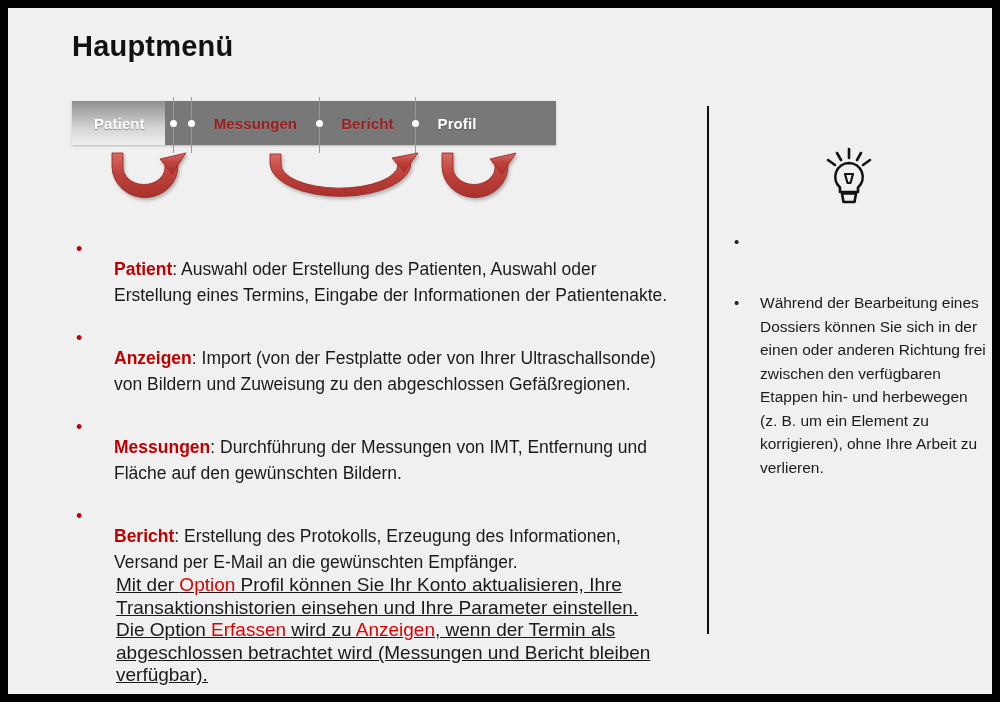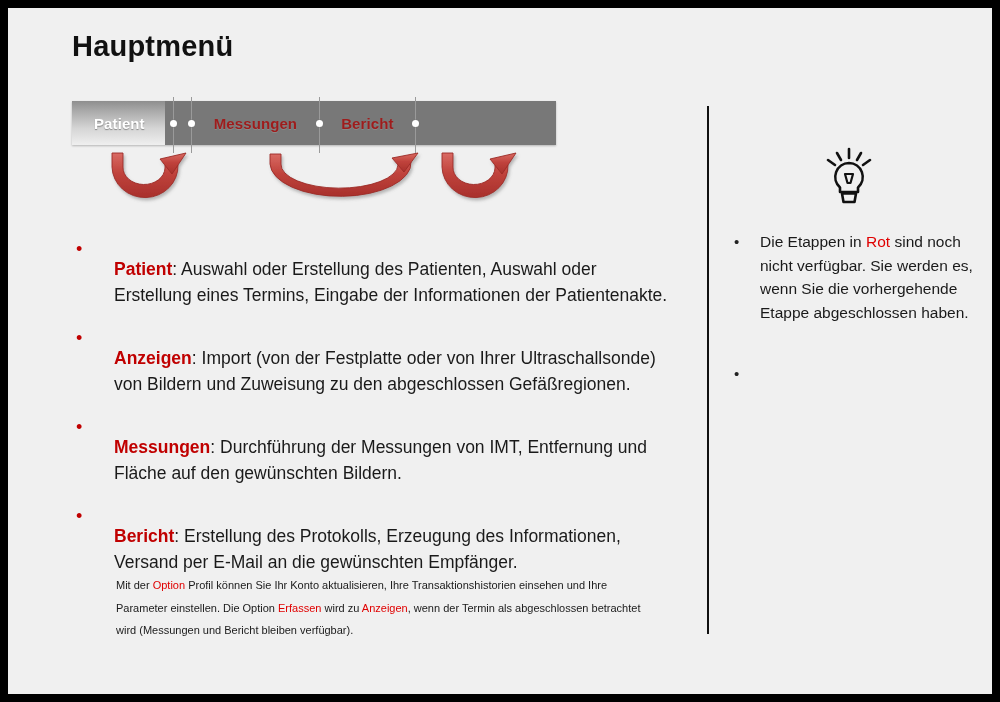--- a/index.html
+++ b/index.html
@@ -144,23 +144,24 @@
     color: #c00000;
     font-weight: bold;
   }
 
   
   .footnote {
     position: absolute;
     left: 108px;
     top: 566px;
     width: 545px;
-    font-size: 11px;
+    font-size: 19px;
     line-height: 22.5px;
     color: #1a1a1a;
+    text-decoration: underline;
   }
   .kwr { color: #e00000; }
 
   
   .divider {
     position: absolute;
     left: 699px;
     top: 98px;
     width: 2px;
     height: 528px;
@@ -214,20 +215,23 @@
       <div class="nav-sep"></div>
       <div class="nav-sep"></div>
       <div class="nav-item red">
         <span>Messungen</span>
       </div>
       <div class="nav-sep"></div>
       <div class="nav-item red">
         <span>Bericht</span>
       </div>
       <div class="nav-sep"></div>
+      <div class="nav-item white">
+        <span>Profil</span>
+      </div>
     </div>
 
     <div class="arrows">
       <svg width="500" height="62" viewBox="0 0 500 62" xmlns="http://www.w3.org/2000/svg">
         <defs>
           <linearGradient id="ag" x1="0" y1="0" x2="0" y2="1">
             <stop offset="0%" stop-color="#d96a63"></stop>
             <stop offset="45%" stop-color="#c0433c"></stop>
             <stop offset="100%" stop-color="#a8302c"></stop>
           </linearGradient>
@@ -293,23 +297,23 @@
         <path d="M33,17 A14,14 0 0 0 24,41.5 L24,46 L42,46 L42,41.5 A14,14 0 0 0 33,17 Z" fill="none" stroke="#111111" stroke-width="2.6" stroke-linejoin="round"></path>
         <path d="M26,47.5 L40,47.5 L38.5,56 L27.5,56 Z" fill="none" stroke="#111111" stroke-width="2.6" stroke-linejoin="round"></path>
         <path d="M29,28 L37,28 L34.5,37 L31.5,37 Z" fill="none" stroke="#111111" stroke-width="2.2" stroke-linejoin="round"></path>
       </svg>
     </div>
 
     <div class="side-notes">
 
       <div class="side-row">
         <div class="side-dot">•</div>
-        <div class="side-text"><span>Die Etappen in </span><span class="kwr">Rot</span><span> sind noch nicht verfügbar. Sie werden es, wenn Sie die vorhergehende Etappe abgeschlossen haben.</span></div>
       </div>
 
       <div class="side-row">
         <div class="side-dot">•</div>
+        <div class="side-text"><span>Während der Bearbeitung eines Dossiers können Sie sich in der einen oder anderen Richtung frei zwischen den verfügbaren Etappen hin- und herbewegen (z. B. um ein Element zu korrigieren), ohne Ihre Arbeit zu verlieren.</span></div>
       </div>
 
     </div>
 
   </div>
 </div>
 
 </body></html>

